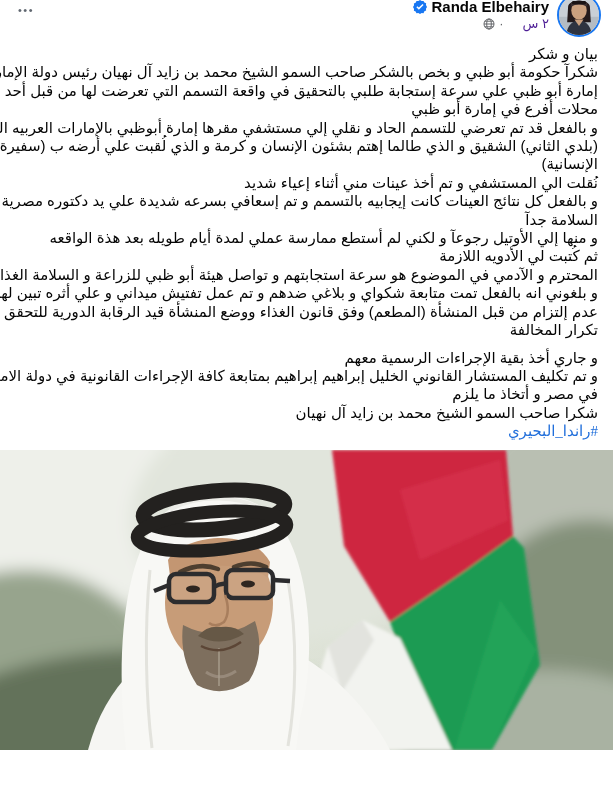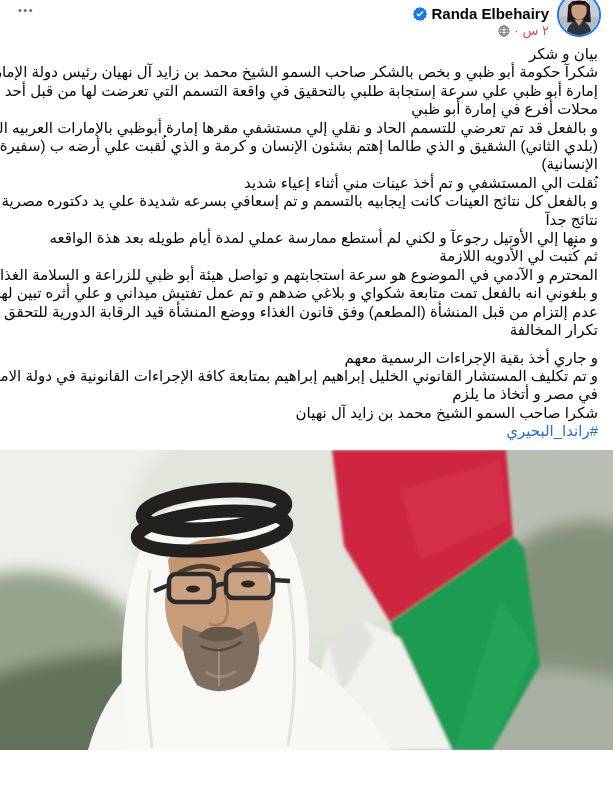--- a/index.html
+++ b/index.html
@@ -4,34 +4,34 @@
 <style>
   html,body{margin:0;padding:0;background:#ffffff;}
   body{width:613px;font-family:"Liberation Sans","DejaVu Sans",sans-serif;-webkit-font-smoothing:antialiased;}
   .post-card{width:613px;background:#fff;overflow:hidden;position:relative;}
 
   
   .post-header{direction:rtl;display:flex;align-items:flex-start;padding:0 12px 2px 12px;position:relative;min-height:40px;}
   .more-menu{position:absolute;left:14px;top:2px;border:none;background:none;color:#606770;font-size:11px;letter-spacing:1.5px;cursor:pointer;padding:2px 4px;}
   .avatar-ring{width:44px;height:44px;border-radius:50%;border:2.5px solid #1877f2;box-sizing:border-box;overflow:hidden;margin-top:-7px;flex:0 0 auto;background:#d8dce0;cursor:pointer;}
   .avatar-ring svg{display:block;width:100%;height:100%;}
-  .header-meta{margin-right:8px;padding-top:8px;}
+  .header-meta{margin-right:8px;padding-top:1px;}
   .name-row{display:flex;align-items:center;gap:4px;margin-top:-3px;}
   .author{font-weight:bold;font-size:15px;color:#050505;text-decoration:none;direction:ltr;cursor:pointer;}
   .badge{display:inline-flex;width:14px;height:14px;}
   .sub-row{display:flex;align-items:center;gap:4px;font-size:13px;color:#65676b;margin-top:1px;}
-  .sub-row a{color:#ef4444;text-decoration:none;cursor:pointer;}
+  .sub-row a{color:#4c1d95;text-decoration:none;cursor:pointer;margin-left:15px;}
   .globe svg{display:block;}
 
   
   .post-text{direction:rtl;padding:3px 15px 0 15px;font-size:15px;color:#050505;}
   .post-line{line-height:18.4px;min-height:18.4px;white-space:nowrap;}
   .post-line.gap{margin-top:9px;}
   .heart{color:#ee2d44;margin-left:2px;font-size:14px;}
-  .hash-line{direction:rtl;text-align:right;padding:0 15px 6px 32px;font-size:15px;line-height:18.4px;}
+  .hash-line{direction:rtl;text-align:right;padding:0 15px 6px 32px;font-size:15px;line-height:18.4px;font-family:Liberation Serif, serif;}
   .hash-line a{color:#216fdb;text-decoration:none;cursor:pointer;}
 
   
   .post-photo{width:613px;height:300px;overflow:hidden;margin-top:3px;cursor:pointer;background:#dfe4dc;}
   .post-photo svg{display:block;}
 </style>
 </head>
 <body>
 
 <div class="post-card">
@@ -81,21 +81,21 @@
   <div class="post-text" id="post-lines">
       <div class="post-line"><span>بيان و شكر</span></div>
       <div class="post-line"><span>شكرآ حكومة أبو ظبي و بخص بالشكر صاحب السمو الشيخ محمد بن زايد آل نهيان رئيس دولة الإمارات و حاكم</span></div>
       <div class="post-line"><span>إمارة أبو ظبي علي سرعة إستجابة طلبي بالتحقيق في واقعة التسمم التي تعرضت لها من قبل أحد أفرع</span></div>
       <div class="post-line"><span>محلات أفرع في إمارة أبو ظبي</span></div>
       <div class="post-line"><span>و بالفعل قد تم تعرضي للتسمم الحاد و نقلي إلي مستشفي مقرها  إمارة أبوظبي بالإمارات العربيه المتحده</span></div>
       <div class="post-line"><span>(بلدي الثاني)  الشقيق و الذي طالما إهتم بشئون الإنسان و كرمة و الذي لُقبت علي أرضه ب (سفيرة الخير و</span></div>
       <div class="post-line"><span>الإنسانية)</span></div>
       <div class="post-line"><span>نُقلت الي المستشفي و تم أخذ عينات مني أثناء إعياء شديد</span></div>
       <div class="post-line"><span>و بالفعل كل نتائج العينات كانت إيجابيه بالتسمم و تم إسعافي بسرعه شديدة علي يد دكتوره مصرية جميله</span></div>
-      <div class="post-line"><span>نتائج جدآ</span></div>
+      <div class="post-line"><span>السلامة جدآ</span></div>
       <div class="post-line"><span>و منها إلي الأوتيل رجوعآ و لكني لم أستطع ممارسة عملي لمدة أيام طويله بعد هذة الواقعه</span></div>
       <div class="post-line"><span>ثم كُتبت لي الأدويه اللازمة</span></div>
       <div class="post-line"><span>المحترم و الآدمي في الموضوع هو سرعة استجابتهم و تواصل هيئة أبو ظبي للزراعة و السلامة الغذائيه معي</span></div>
       <div class="post-line"><span>و بلغوني انه بالفعل تمت متابعة شكواي و بلاغي ضدهم و تم عمل تفتيش ميداني و علي أثره تبين لهم وجود</span></div>
       <div class="post-line"><span>عدم إلتزام من قبل المنشأة (المطعم) وفق قانون الغذاء ووضع المنشأة قيد الرقابة الدورية للتحقق من عدم</span></div>
       <div class="post-line"><span>تكرار المخالفة</span></div>
       <div class="post-line gap"><span>و جاري أخذ بقية الإجراءات الرسمية معهم</span></div>
       <div class="post-line"><span>و تم تكليف المستشار القانوني الخليل إبراهيم إبراهيم بمتابعة كافة الإجراءات القانونية في دولة الامارات و هنا</span></div>
       <div class="post-line"><span>في مصر و أتخاذ ما يلزم</span></div>
       <div class="post-line"><span>شكرا صاحب السمو الشيخ محمد بن زايد آل نهيان</span></div>

